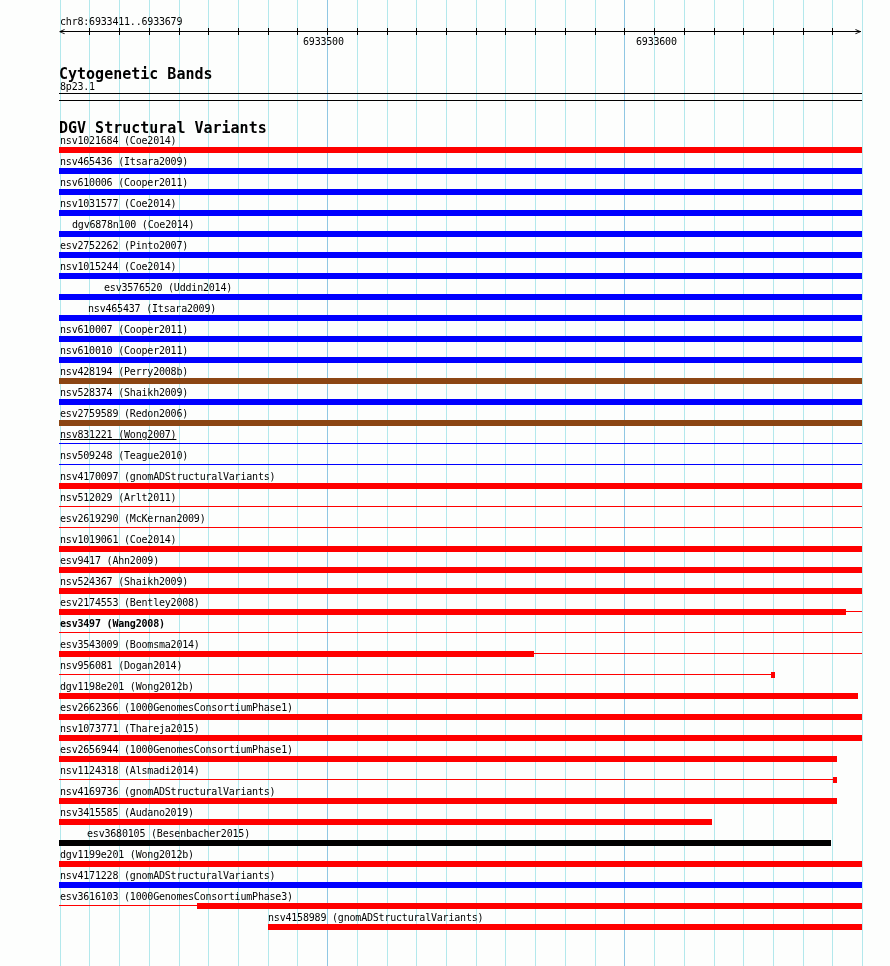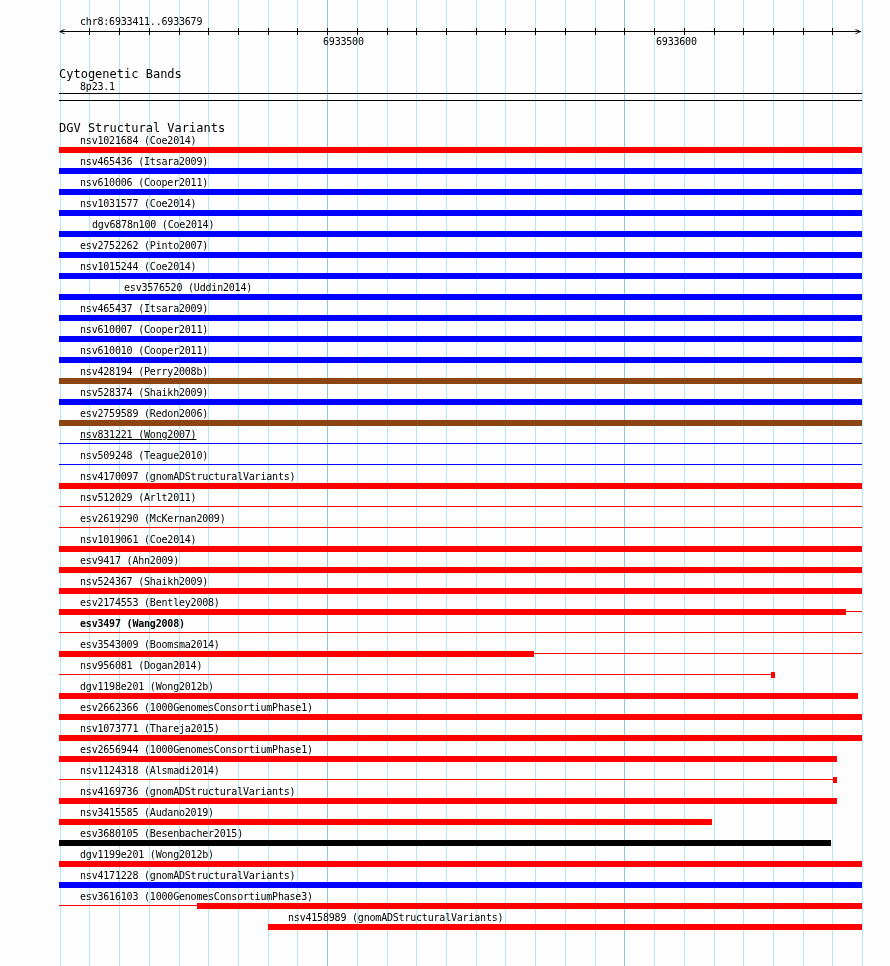--- a/index.html
+++ b/index.html
@@ -1,21 +1,21 @@
 <!DOCTYPE html>
 <html><head>
 <meta charset="utf-8">
 <style>
   html, body { margin:0; padding:0; background:#fdfefd; }
   body { width:890px; height:966px; position:relative; overflow:hidden;
          font-family: "DejaVu Sans Mono", "Liberation Mono", monospace; color:#000; }
   .grid { position:absolute; top:0; bottom:0; width:1px; background:#b3e8ec; }
   .grid.major { background:#8fc7e3; }
-  .txt { position:absolute; font-size:10px; line-height:11px; white-space:nowrap; letter-spacing:-0.2px;margin-left:20px; }
-  .title { position:absolute; font-size:12px; line-height:12px; font-weight:normal; white-space:nowrap; }
+  .txt { position:absolute; font-size:10px; line-height:11px; white-space:nowrap; letter-spacing:-0.2px; }
+  .title { position:absolute; font-size:15px; line-height:12px; font-weight:bold; white-space:nowrap; }
   .ruler-line { position:absolute; left:60px; width:801px; top:31px; height:1px; background:#000; }
   .tick { position:absolute; top:28px; width:1px; height:7px; background:#000; }
   .arrow { position:absolute; top:27px; font-size:10px; line-height:9px; }
   .hline { position:absolute; left:59px; width:803px; height:1px; background:#000; }
   .bar { position:absolute; height:6px; }
   .thin { position:absolute; height:1px; }
   .feat { cursor:pointer; }
 </style>
 </head>
 <body>
@@ -124,21 +124,21 @@
       </div>
       <div class="feat">
         <div class="txt" style="left: 60px; top: 261px;">nsv1015244 (Coe2014)</div>
         <div class="bar" style="left: 59px; width: 803px; top: 273px; background: rgb(0, 0, 255);"></div>
       </div>
       <div class="feat">
         <div class="txt" style="left: 60px; top: 282px; padding-left: 44px;">esv3576520 (Uddin2014)</div>
         <div class="bar" style="left: 59px; width: 803px; top: 294px; background: rgb(0, 0, 255);"></div>
       </div>
       <div class="feat">
-        <div class="txt" style="left: 60px; top: 303px;">nsv465437 (Itsara2009)</div>
+        <div class="txt" style="left: 60px; top: 303px; padding-left: 28px;">nsv465437 (Itsara2009)</div>
         <div class="bar" style="left: 59px; width: 803px; top: 315px; background: rgb(0, 0, 255);"></div>
       </div>
       <div class="feat">
         <div class="txt" style="left: 60px; top: 324px;">nsv610007 (Cooper2011)</div>
         <div class="bar" style="left: 59px; width: 803px; top: 336px; background: rgb(0, 0, 255);"></div>
       </div>
       <div class="feat">
         <div class="txt" style="left: 60px; top: 345px;">nsv610010 (Cooper2011)</div>
         <div class="bar" style="left: 59px; width: 803px; top: 357px; background: rgb(0, 0, 255);"></div>
       </div>
@@ -228,21 +228,21 @@
       </div>
       <div class="feat">
         <div class="txt" style="left: 60px; top: 786px;">nsv4169736 (gnomADStructuralVariants)</div>
         <div class="bar" style="left: 59px; width: 778px; top: 798px; background: rgb(255, 0, 0);"></div>
       </div>
       <div class="feat">
         <div class="txt" style="left: 60px; top: 807px;">nsv3415585 (Audano2019)</div>
         <div class="bar" style="left: 59px; width: 653px; top: 819px; background: rgb(255, 0, 0);"></div>
       </div>
       <div class="feat">
-        <div class="txt" style="left: 60px; top: 828px;">esv3680105 (Besenbacher2015)</div>
+        <div class="txt" style="left: 60px; top: 828px; padding-left: 27px;">esv3680105 (Besenbacher2015)</div>
         <div class="bar" style="left: 59px; width: 772px; top: 840px; background: rgb(0, 0, 0);"></div>
       </div>
       <div class="feat">
         <div class="txt" style="left: 60px; top: 849px;">dgv1199e201 (Wong2012b)</div>
         <div class="bar" style="left: 59px; width: 803px; top: 861px; background: rgb(255, 0, 0);"></div>
       </div>
       <div class="feat">
         <div class="txt" style="left: 60px; top: 870px;">nsv4171228 (gnomADStructuralVariants)</div>
         <div class="bar" style="left: 59px; width: 803px; top: 882px; background: rgb(0, 0, 255);"></div>
       </div>

